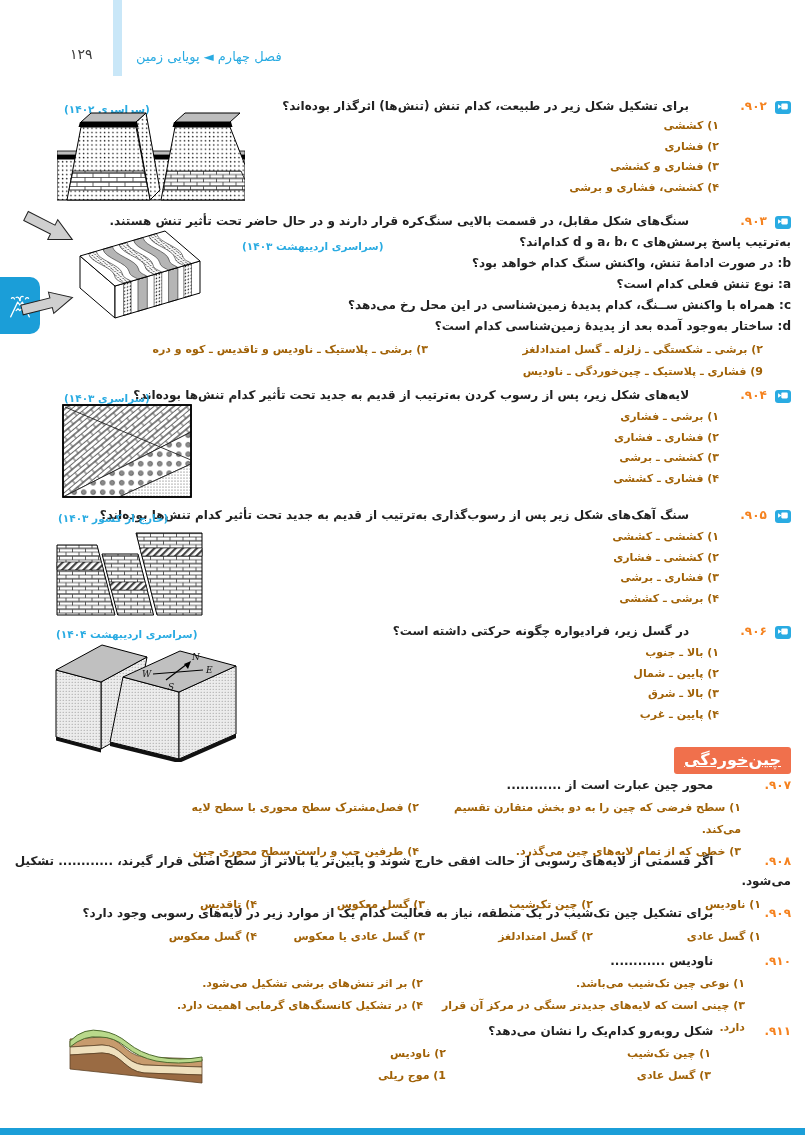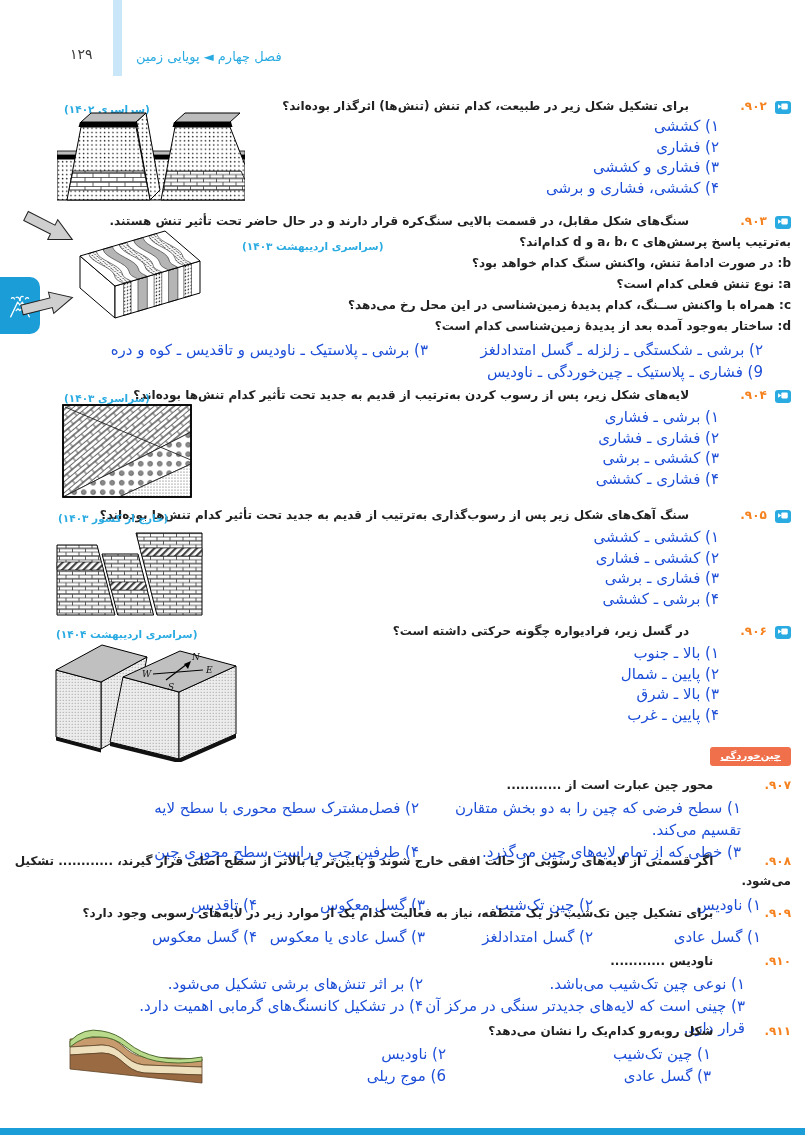--- a/index.html
+++ b/index.html
@@ -7,27 +7,27 @@
     width:805px;height:1138px;position:relative;background:#ffffff;
     font-family:"DejaVu Sans",sans-serif;color:#2b2b2b;overflow:hidden;
   }
   .q{position:absolute;right:14px;left:14px;direction:rtl;text-align:right;}
   .qhead{font-size:12px;font-weight:bold;color:#222;line-height:20px;position:relative;}
   .qhead .qtext{font-weight:bold;}
   .qnum{color:#f5821f;font-weight:bold;margin-left:47px;}
   .badge{display:inline-block;vertical-align:-1px;width:16px;height:12px;background:#29abe2;border-radius:3px;margin-left:4px;line-height:0;text-align:center;padding-top:1px;}
   .badge svg{width:12px;height:9px;}
   .tag{position:absolute;color:#29abe2;font-size:10.5px;font-weight:bold;white-space:nowrap;direction:rtl;}
-  .opt{font-size:15px;color:#1d4ed8;line-height:20.5px;font-weight:normal;}
+  .opt{font-size:11px;color:#a16207;line-height:20.5px;font-weight:bold;}
   .sub{font-size:12px;color:#222;font-weight:bold;line-height:21px;}
   .stacked{padding-right:72px;}
   .grid2,.grid4{display:grid;direction:rtl;}
   .section-badge{
     position:absolute;right:14px;top:747px;background:#f0704c;color:#fff;
-    font-size:10px;font-weight:bold;padding:3px 10px 5px 10px;border-radius:3px;direction:rtl;text-decoration:underline;
+    font-size:16px;font-weight:bold;padding:3px 10px 5px 10px;border-radius:3px;direction:rtl;text-decoration:underline;
   }
   .diagram{position:absolute;}
   .page-num{position:absolute;left:70px;top:46px;font-size:14px;color:#3a3a3a;}
   .stripe{position:absolute;left:113px;top:0;width:9px;height:76px;background:#c9e7f8;}
   .chapter{position:absolute;left:136px;top:49px;font-size:13px;font-weight:normal;color:#29abe2;direction:rtl;white-space:nowrap;}
   .side-tab{
     position:absolute;left:0;top:277px;width:40px;height:57px;background:#1b9ed8;
     border-radius:0 10px 10px 0;display:flex;align-items:center;justify-content:center;
   }
   .bottom-bar{position:absolute;left:0;right:0;bottom:3px;height:7px;background:#1b9ed8;}
@@ -337,21 +337,21 @@
 
 <div class="q" style="top:1021px">
   <div class="qhead">
     <span class="qnum">۹۱۱.</span>
     <span class="qtext">شکل روبه‌رو کدام‌یک را نشان می‌دهد؟</span>
   </div>
   <div class="grid2" style="grid-template-columns:265px 265px;padding-right:80px;margin-top:2px">
     <div class="opt" style="line-height:22px">۱) چین تک‌شیب</div>
     <div class="opt" style="line-height:22px">۲) ناودیس</div>
     <div class="opt" style="line-height:22px">۳) گسل عادی</div>
-    <div class="opt" style="line-height:22px">6) موج ریلی</div>
+    <div class="opt" style="line-height:22px">1) موج ریلی</div>
   </div>
 </div>
 
 <svg class="diagram" style="left:66px;top:997px" width="142" height="94" viewBox="0 0 142 94">
   <path d="M4,42 L36,40 C56,40 58,58 78,60 L136,62 L136,70 L78,68 C58,66 56,48 36,48 L4,50 Z" fill="#c79b6d" stroke="#5d4326" stroke-width="0.8"></path>
   <path d="M4,50 L36,48 C56,48 58,66 78,68 L136,70 L136,78 L78,76 C58,74 56,56 36,56 L4,58 Z" fill="#efe0bd" stroke="#5d4326" stroke-width="0.8"></path>
   <path d="M4,58 L36,56 C56,56 58,74 78,76 L136,78 L136,86 L4,72 Z" fill="#9a6b43" stroke="#5d4326" stroke-width="0.8"></path>
   <path d="M4,44 Q18,30 36,34 Q50,36 62,46 Q74,56 92,60 Q114,64 136,60 L136,64 Q112,68 90,64 Q72,60 60,50 Q48,40 34,40 Q18,38 4,50 Z" fill="#b9d98b" stroke="#4e6b2f" stroke-width="1"></path>
 </svg>
 

